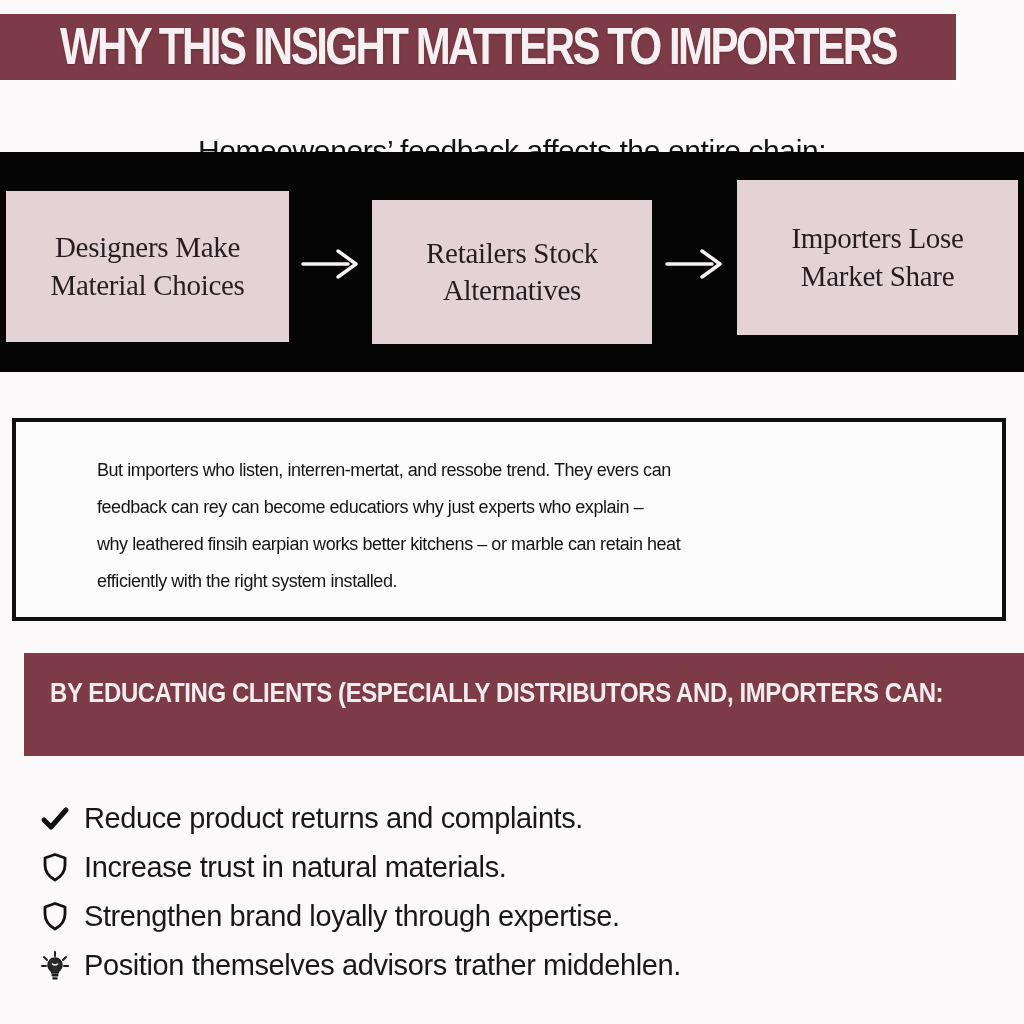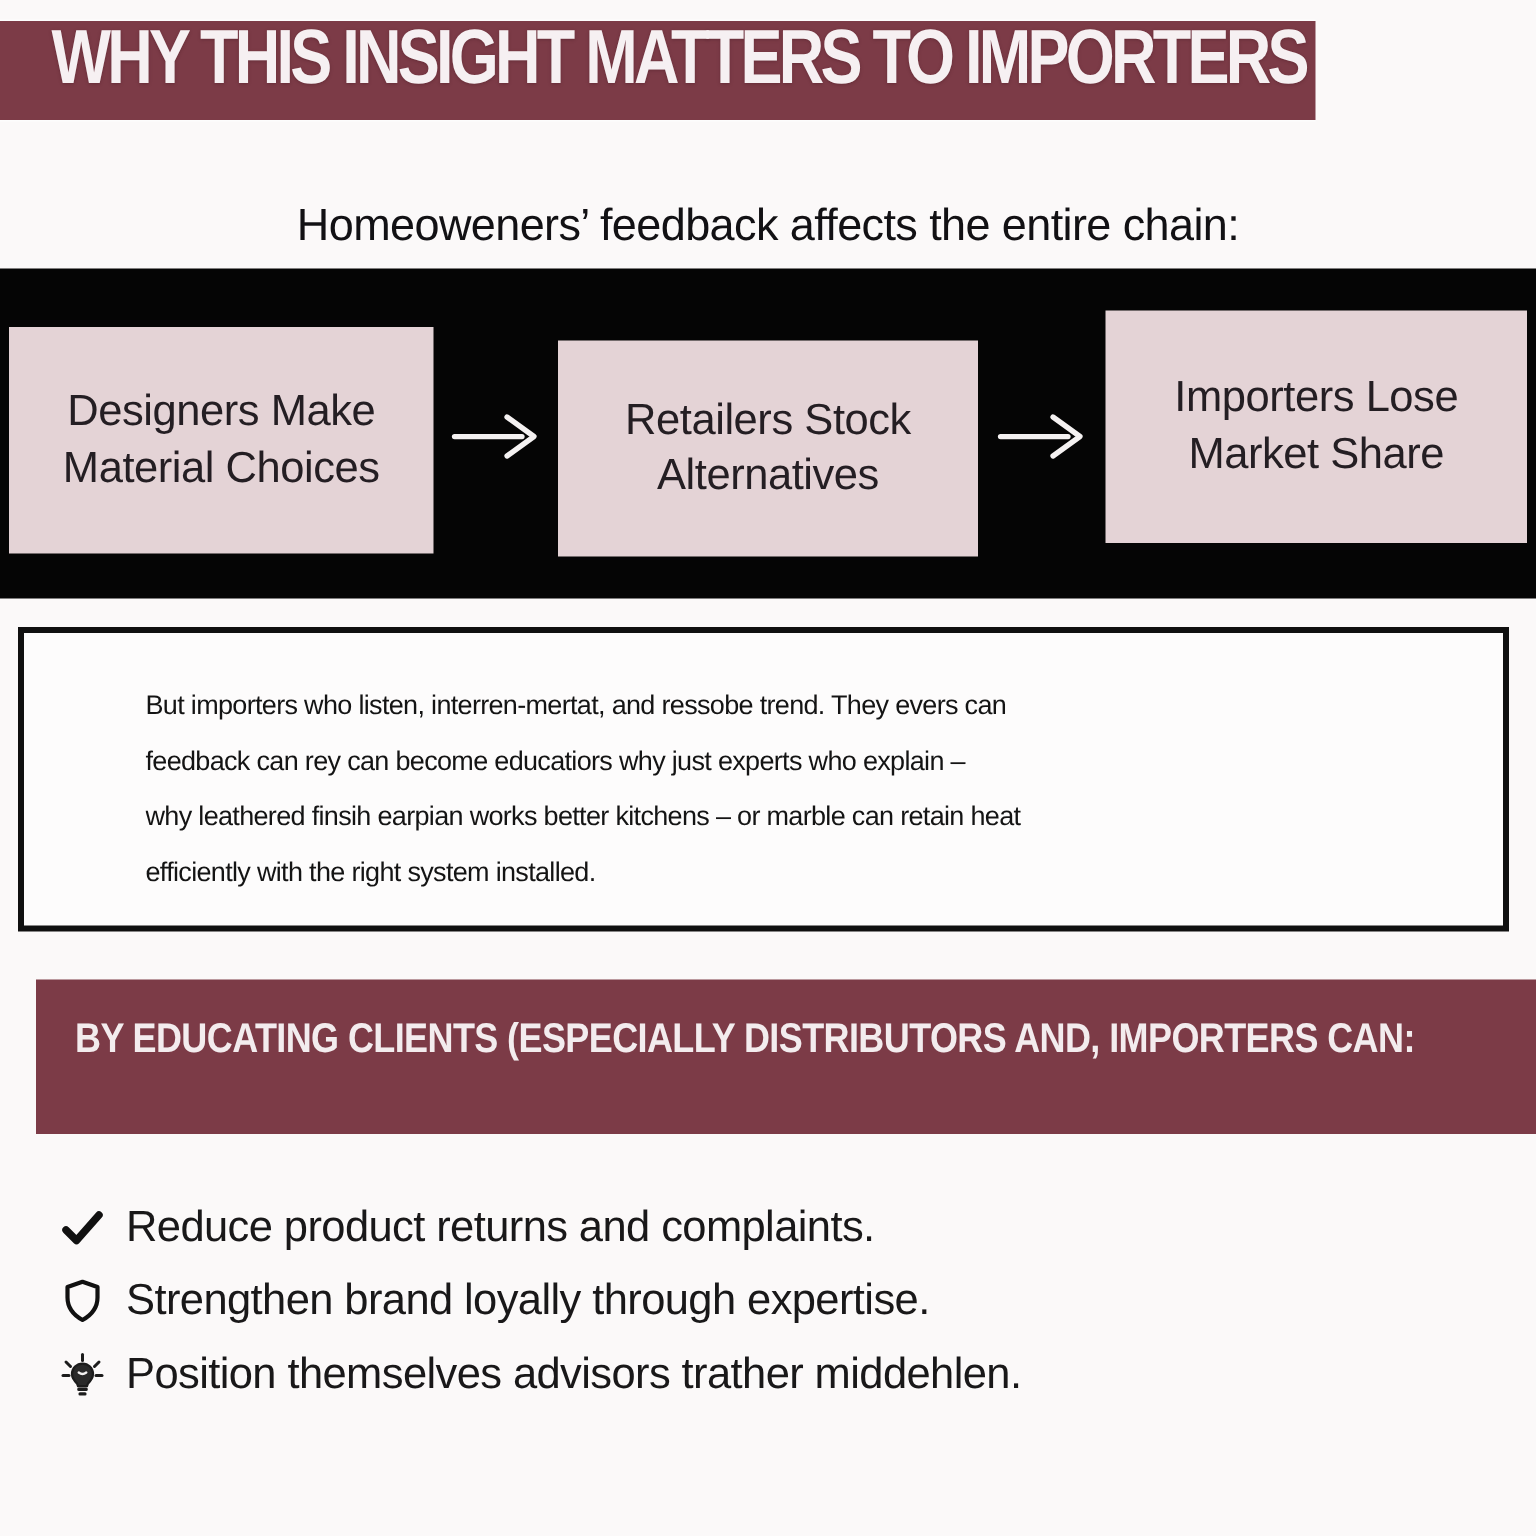--- a/index.html
+++ b/index.html
@@ -6,44 +6,44 @@
   body {
     width: 1024px; height: 1024px;
     background: var(--page-bg, #fbf9f9);
     font-family: "Liberation Sans", sans-serif;
     overflow: hidden;
   }
   .stage { position: relative; width: 1024px; height: 1024px; }
 
   
   .banner1 {
-    position: absolute; left: 0; top: 14px; width: 849px; height: 66px;
+    position: absolute; left: 0; top: 14px; width: 956px; height: 66px;
     background: var(--maroon, #7c3b47);
-    display: flex; align-items: flex-start; justify-content: center;
+    display: flex; align-items: center; justify-content: center;
     box-shadow: 0 1px 0 rgba(255,255,255,.6), 0 -1px 0 rgba(255,255,255,.6);
-    padding-left: 28px;
   }
   .banner1 .title {
     color: #f6f0f2; font-size: 42px; font-weight: bold;
     letter-spacing: -2.5px; white-space: nowrap;
     display: inline-block; transform: scaleY(1.22);
     text-shadow: 0 1px 2px rgba(60,20,30,.35);
   }
 
   
   .subtitle {
     position: absolute; left: 0; top: 94px; width: 1024px;
     text-align: center; color: #121114;
     font-size: 30px; letter-spacing: -0.4px; margin-top: 40px;
   }
 
   
   .band {
-    position: absolute; left: 0; top: 179px; width: 1024px; height: 220px;
+    position: absolute; left: 0; top: 152px; width: 1024px; height: 220px;
     background: var(--band, #050505);
+    font-family: Liberation Serif, serif;
   }
   .flow-box {
     position: absolute; background: var(--pink, #e4d3d6);
     display: flex; align-items: center; justify-content: center;
     text-align: center; color: #241e23;
     font-size: 29px; line-height: 1.28; letter-spacing: -0.3px;
     padding: 0 10px; box-sizing: border-box;
   }
   .fb1 { left: 6px;   top: 39px; width: 283px; height: 151px; }
   .fb2 { left: 372px; top: 32px; width: 280px; height: 144px; margin-top: 16px; }
@@ -133,20 +133,28 @@
 
     <div class="benefit">
       <span class="icon-wrap">
         <svg width="30" height="26" viewBox="0 0 30 26">
           <path d="M4 14 L11 21 L26 4" fill="none" stroke="#111" stroke-width="5" stroke-linecap="round" stroke-linejoin="round"></path>
         </svg>
       </span>
       <span class="txt">Reduce product returns and complaints.</span>
     </div>
 
+    <div class="benefit">
+      <span class="icon-wrap">
+        <svg width="26" height="31" viewBox="0 0 26 31">
+          <path d="M13 2.5 L23 6 V13 C23 19.5 18.8 24.8 13 28 C7.2 24.8 3 19.5 3 13 V6 Z" fill="none" stroke="#111" stroke-width="2.8" stroke-linejoin="round"></path>
+        </svg>
+      </span>
+      <span class="txt">Increase trust in natural materials.</span>
+    </div>
 
     <div class="benefit">
       <span class="icon-wrap">
         <svg width="26" height="31" viewBox="0 0 26 31">
           <path d="M13 2.5 L23 6 V13 C23 19.5 18.8 24.8 13 28 C7.2 24.8 3 19.5 3 13 V6 Z" fill="none" stroke="#111" stroke-width="2.8" stroke-linejoin="round"></path>
         </svg>
       </span>
       <span class="txt">Strengthen brand loyally through expertise.</span>
     </div>
 

